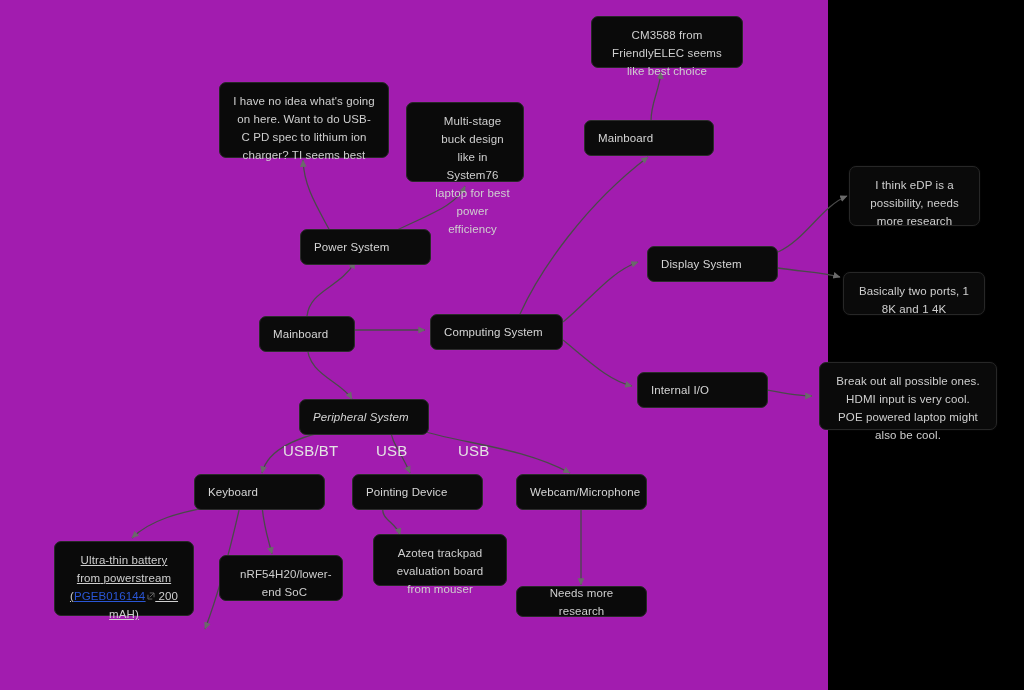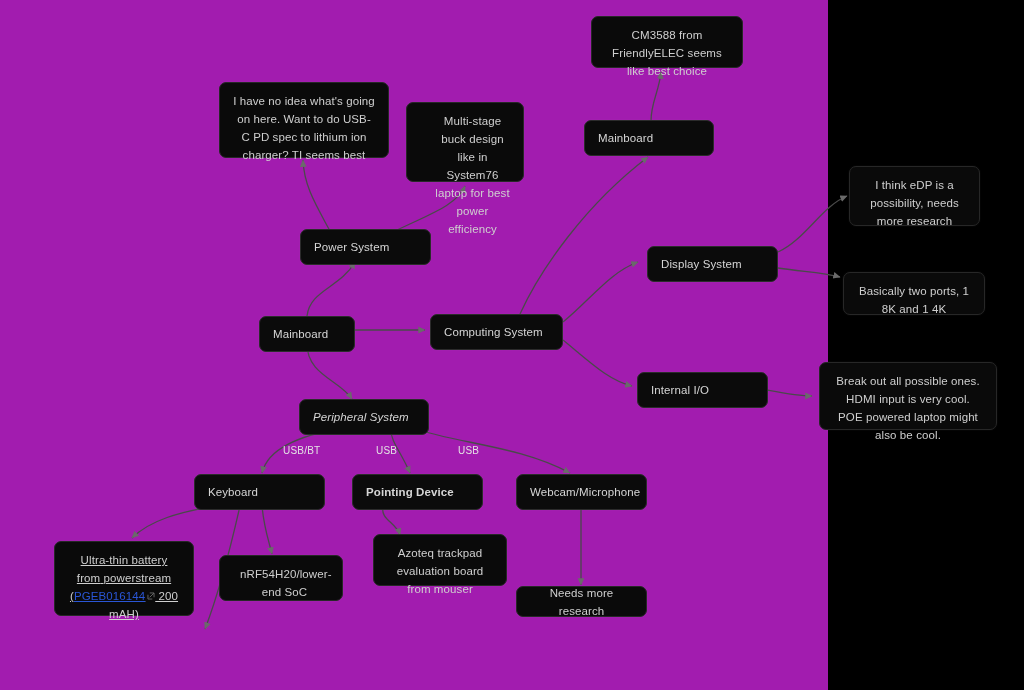--- a/index.html
+++ b/index.html
@@ -49,21 +49,21 @@
     padding: 17px 13px;
   }
   .node.note {
     background: #0a0a0a;
     border-color: #272727;
     color: #cfcfcf;
   }
   .edge-label {
     position: absolute;
     color: #e4e4e4;
-    font-size: 10px;
+    font-size: 15px;
     line-height: 14px;
     letter-spacing: 0.2px;
     background: transparent;
     white-space: nowrap;
   }
   .link {
     color: #2a56d6;
     text-decoration: underline;
     text-decoration-color: #2a56d6;
   }
@@ -185,21 +185,21 @@
   </div>
 
   <div class="edge-label" style="left:283px; top:444px;">USB/BT</div>
   <div class="edge-label" style="left:376px; top:444px;">USB</div>
   <div class="edge-label" style="left:458px; top:444px;">USB</div>
 
   <div class="node label-node" style="left:194px; top:474px; width:131px; height:31px;">
     <span>Keyboard</span>
   </div>
 
-  <div class="node label-node" style="left:352px; top:474px; width:131px; height:31px;font-weight:bold;">
+  <div class="node label-node" style="left:352px; top:474px; width:131px; height:31px;">
     <span>Pointing Device</span>
   </div>
 
   <div class="node label-node" style="left:516px; top:474px; width:131px; height:31px;">
     <span>Webcam/Microphone</span>
   </div>
 
   <div class="node note" style="left:54px; top:541px; width:140px; height:75px;text-decoration:underline;">
     <span>Ultra-thin battery from</span>
     <span>powerstream</span>

